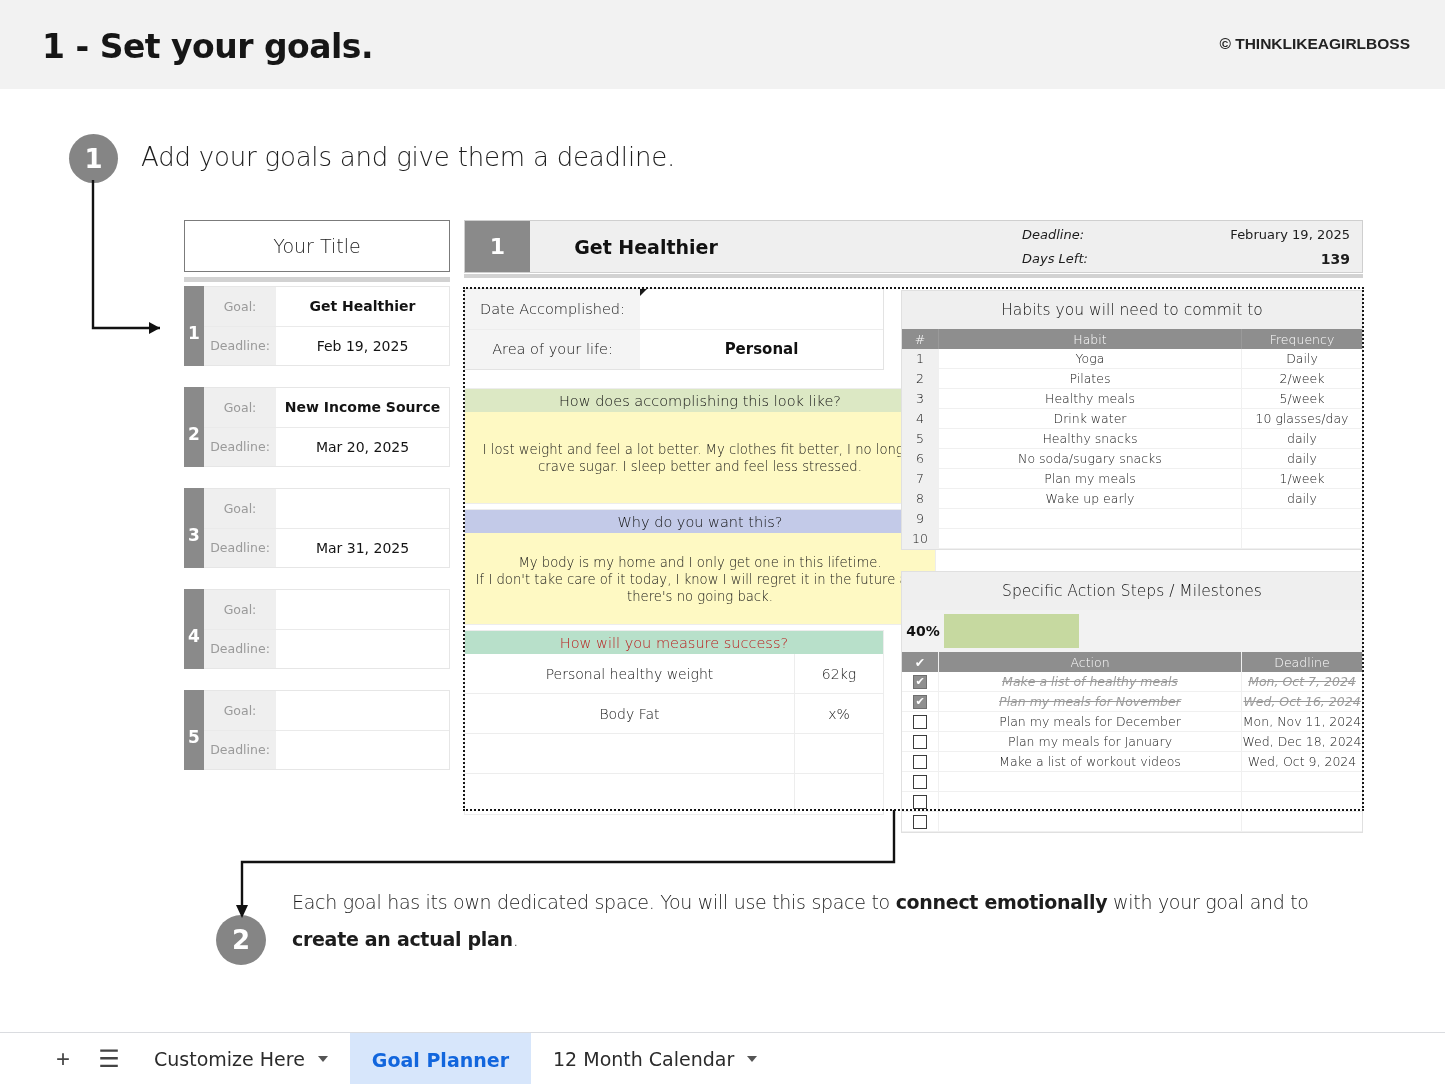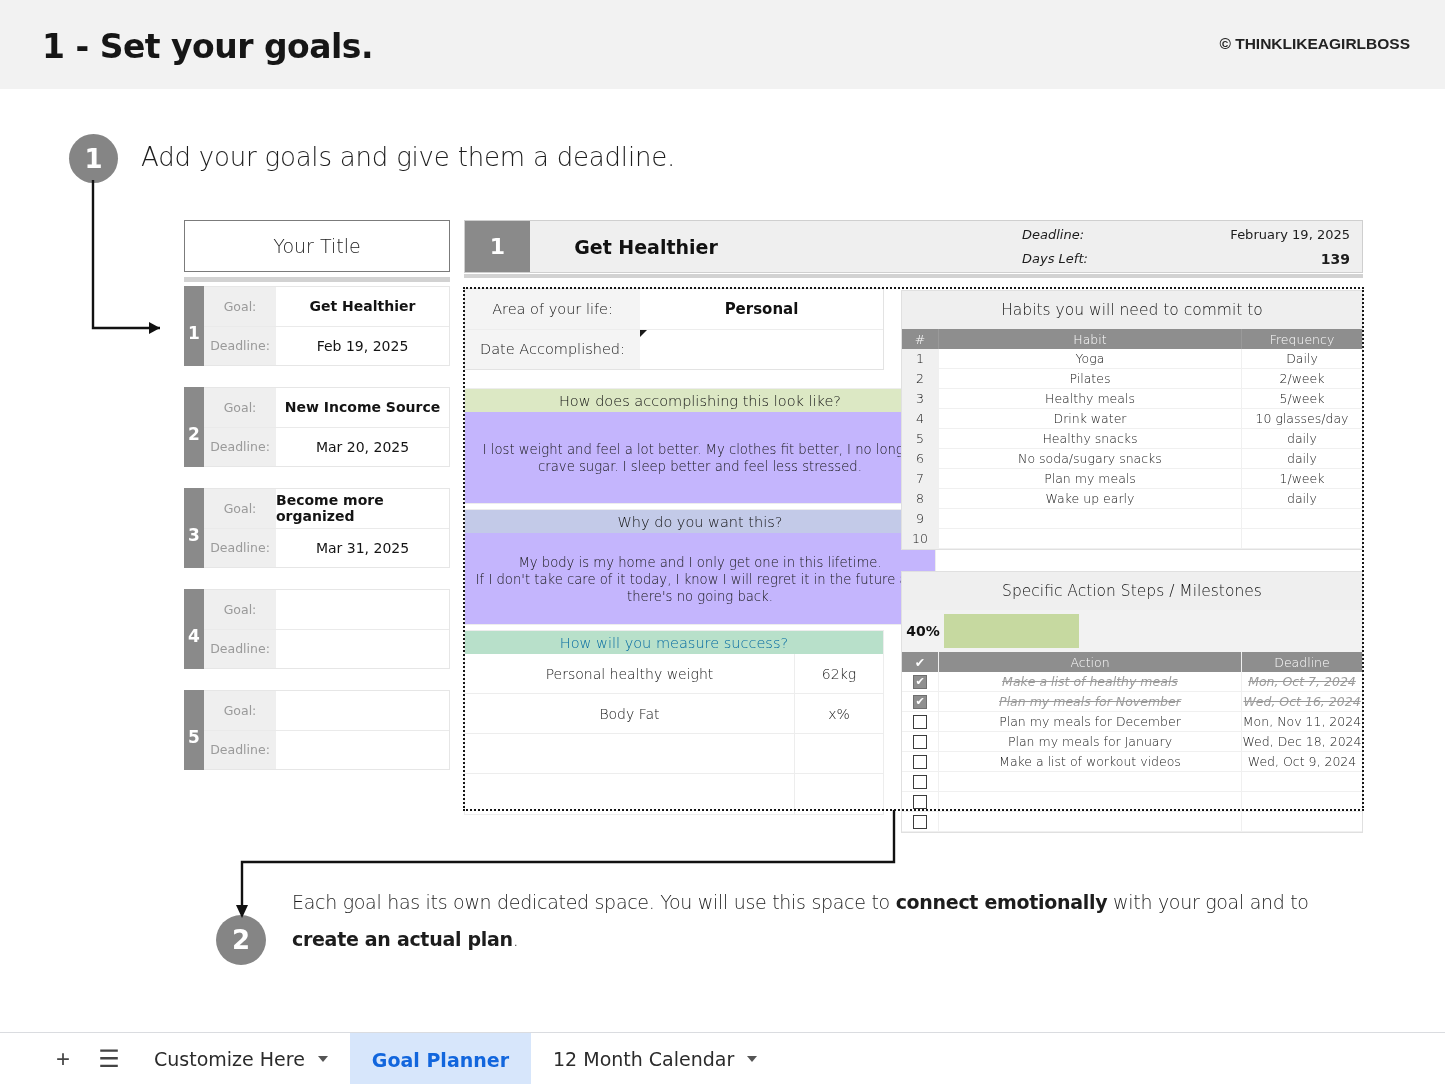--- a/index.html
+++ b/index.html
@@ -111,30 +111,30 @@
              border:1px solid #e3e3e3; background:#fff; display:flex; flex-direction:column;}
   .area-row{ flex:1; display:flex; border-bottom:1px solid #ededed; }
   .area-row:last-child{ border-bottom:none; }
   .area-lbl{ width:175px; background:#f4f4f4; display:flex; align-items:center; justify-content:center;
              font-size:14.5px; color:#141414; font-family:"DejaVu Sans", sans-serif; font-weight:300;}
   .area-val{ flex:1; display:flex; align-items:center; justify-content:center;
              font-size:15px; font-weight:bold; color:#111; font-family:"DejaVu Sans", sans-serif; position:relative;}
   .dd-mark{ position:absolute; left:0; top:0; width:0; height:0;
             border-left:7px solid #1a1a1a; border-bottom:7px solid transparent; }
 
-  .sec{ position:absolute; left:464px; width:472px; border:1px solid #ededed; background:#c4b5fd; }
+  .sec{ position:absolute; left:464px; width:472px; border:1px solid #ededed; background:#fef9c3; }
   .sec-head{ height:23px; display:flex; align-items:center; justify-content:center;
              font-size:14.5px; color:#121212; font-family:"DejaVu Sans", sans-serif; font-weight:300;}
   .sec-body{ display:flex; align-items:center; justify-content:center; text-align:center;
              font-size:13.2px; line-height:17px; color:#151515;
              font-family:"DejaVu Sans", sans-serif; font-weight:300; padding:4px 8px;}
 
   .metrics{ position:absolute; left:464px; top:630px; width:420px; border:1px solid #ededed; background:#fff;}
   .m-head{ height:23px; background:#b8e0ca; display:flex; align-items:center; justify-content:center;
-           font-size:14.5px; color:#0369a1; font-family:"DejaVu Sans", sans-serif; font-weight:300;}
+           font-size:14.5px; color:#b91c1c; font-family:"DejaVu Sans", sans-serif; font-weight:300;}
   .m-row{ height:40px; display:flex; border-bottom:1px solid #ededed; }
   .m-row:last-child{ border-bottom:none; }
   .m-name{ flex:1; display:flex; align-items:center; justify-content:center;
            font-size:14px; color:#141414; font-family:"DejaVu Sans", sans-serif; font-weight:300;
            border-right:1px solid #ededed;}
   .m-val{ width:88px; display:flex; align-items:center; justify-content:center;
           font-size:14px; color:#141414; font-family:"DejaVu Sans", sans-serif; font-weight:300;}
 
   
   .panel{ position:absolute; left:901px; width:462px; background:#fff; border:1px solid #e0e0e0; }
@@ -247,21 +247,20 @@
           <div class="goal-lbl">Deadline:</div>
           <div class="goal-val">Mar 20, 2025</div>
         </div>
       </div>
     </div>
     <div class="goal-card" style="top: 488px;">
       <div class="goal-idx">3</div>
       <div class="goal-rows">
         <div class="goal-row">
           <div class="goal-lbl">Goal:</div>
-          <div class="goal-val bold">Become more organized</div>
         </div>
         <div class="goal-row">
           <div class="goal-lbl">Deadline:</div>
           <div class="goal-val">Mar 31, 2025</div>
         </div>
       </div>
     </div>
     <div class="goal-card" style="top: 589px;">
       <div class="goal-idx">4</div>
       <div class="goal-rows">
@@ -301,30 +300,30 @@
     <div class="gh-meta-row">
       <span class="gh-meta-k">Days Left:</span>
       <span class="gh-meta-v bold">139</span>
     </div>
   </div>
 </div>
 <div class="gh-underbar"></div>
 
 <div class="area-box">
   <div class="area-row">
-    <div class="area-lbl">Area of your life:</div>
-    <div class="area-val">
-      <span>Personal</span>
-    </div>
-  </div>
-  <div class="area-row">
     <div class="area-lbl">Date Accomplished:</div>
     <div class="area-val">
       <span class="dd-mark"></span>
       <span></span>
+    </div>
+  </div>
+  <div class="area-row">
+    <div class="area-lbl">Area of your life:</div>
+    <div class="area-val">
+      <span>Personal</span>
     </div>
   </div>
 </div>
 
 <div class="sec" id="sec0" style="top:388px;height:116px;">
   <div class="sec-head" style="background: rgb(220, 232, 196);">How does accomplishing this look like?</div>
   <div class="sec-body" style="height:92px;">I lost weight and feel a lot better. My clothes fit better, I no longer crave sugar. I sleep better and feel less stressed.</div>
 </div>
 
 <div class="sec" id="sec1" style="top:509px;height:116px;">

